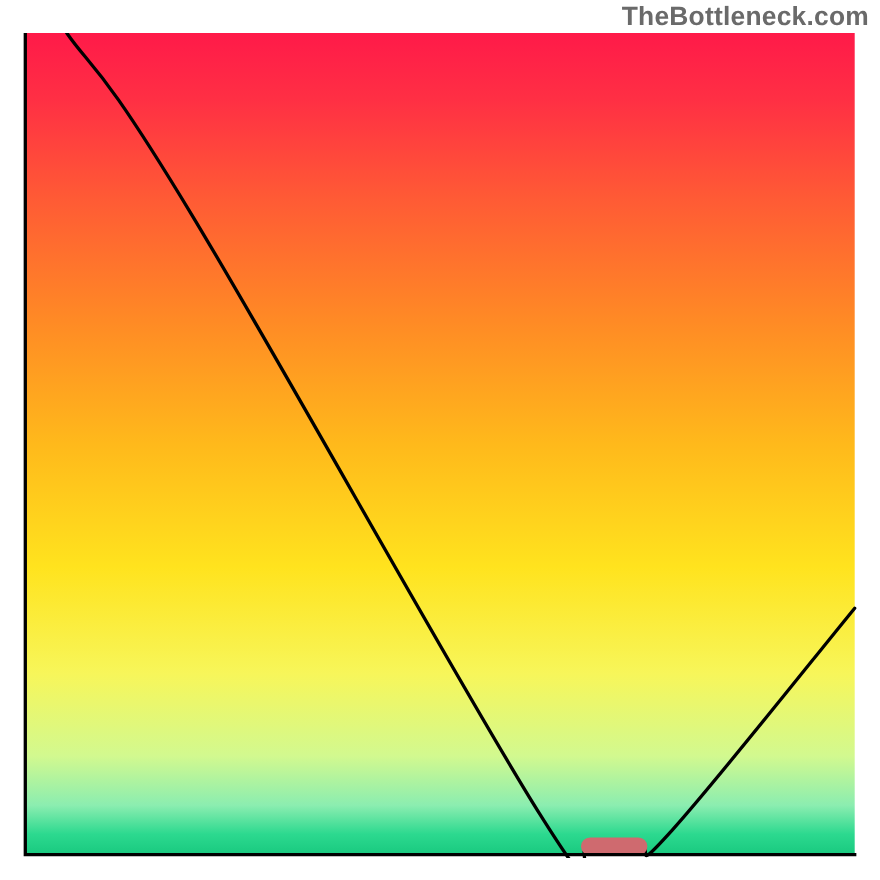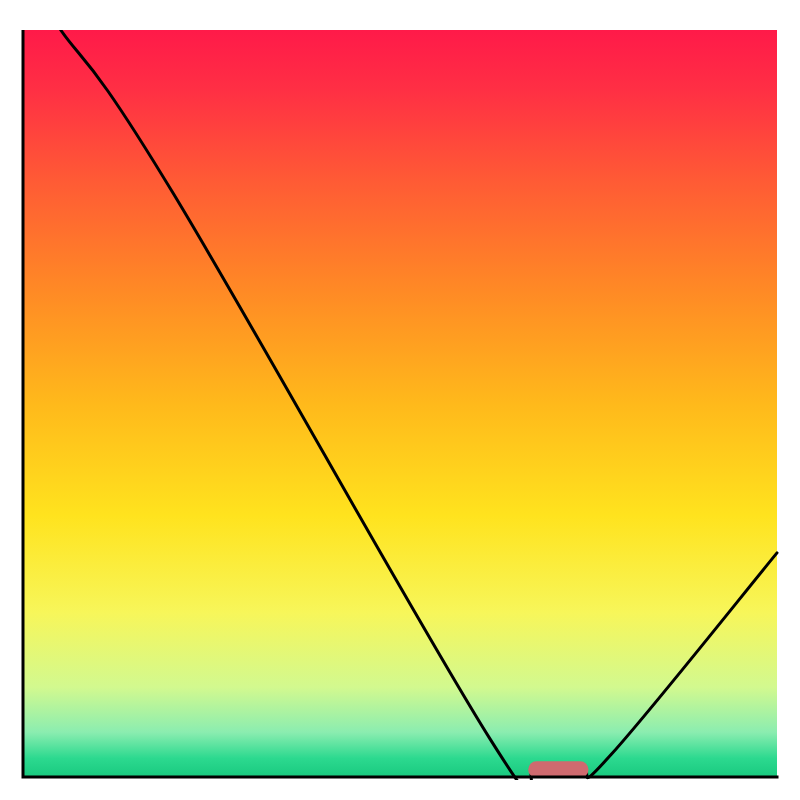--- a/index.html
+++ b/index.html
@@ -32,20 +32,21 @@
     top: 30px;
     width: 760px;
     height: 750px;
   }
   svg { display: block; }
 </style>
 </head>
 <body>
 
 <div class="container">
+  <div class="watermark">TheBottleneck.com</div>
   <div class="plot">
     <svg id="chart-svg" width="760" height="750" viewBox="0 0 760 750" xmlns="http://www.w3.org/2000/svg">
         <defs>
           <linearGradient id="bg-grad" x1="0" y1="0" x2="0" y2="1">
             <stop offset="0%" stop-color="#ff1a49"></stop>
             <stop offset="8%" stop-color="#ff2f44"></stop>
             <stop offset="20%" stop-color="#ff5a35"></stop>
             <stop offset="35%" stop-color="#ff8a25"></stop>
             <stop offset="50%" stop-color="#ffb91b"></stop>
             <stop offset="65%" stop-color="#ffe31e"></stop>

